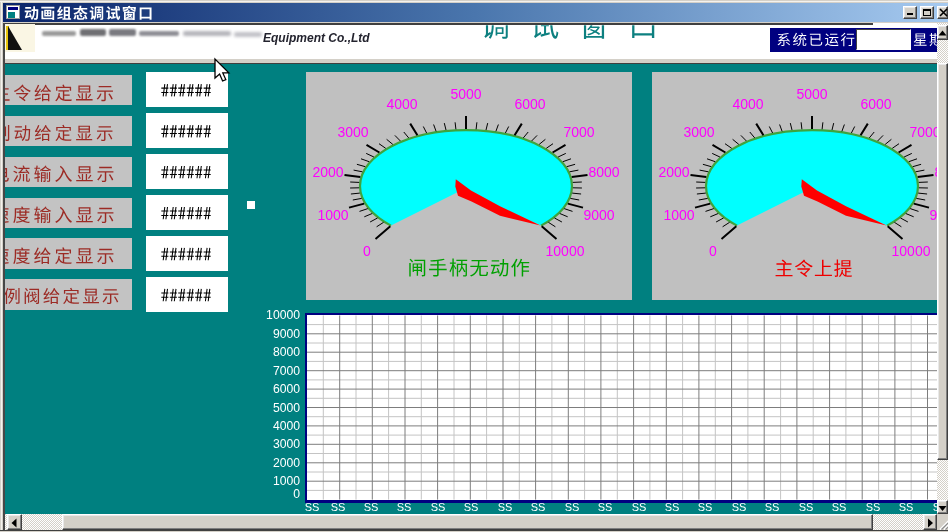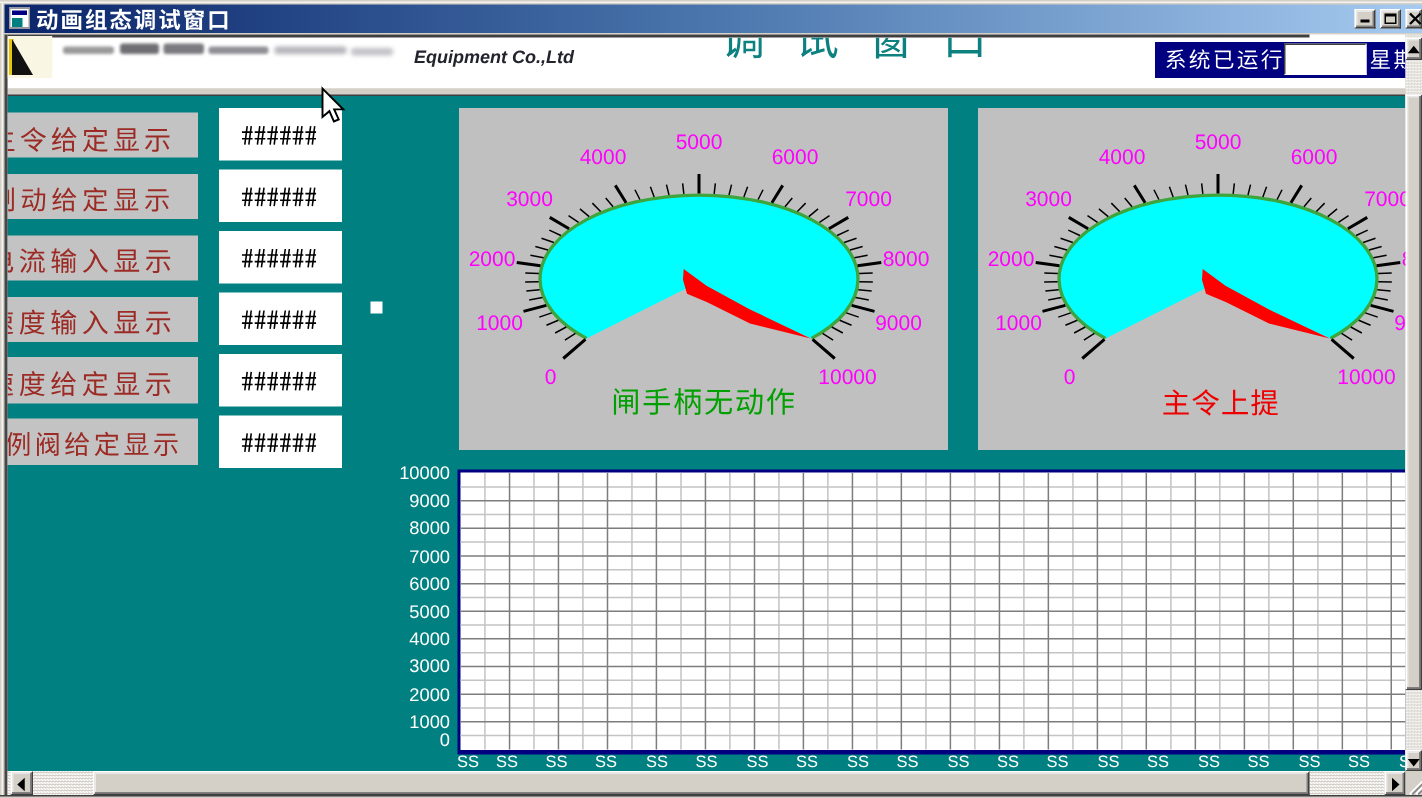--- a/index.html
+++ b/index.html
@@ -28,21 +28,21 @@
     <rect x="0" y="0" width="30" height="28" fill="#faf6e4"></rect>
     <rect x="1" y="2" width="3" height="24" fill="#e8c50a"></rect>
     <polygon points="3,2 3,26 17,26" fill="#111"></polygon>
   </svg>
 <div style="position:absolute;left:42px;top:31px;width:34px;height:5px;background:#9a9a9a;filter:blur(1.1px);border-radius:2px"></div>
 <div style="position:absolute;left:80px;top:29px;width:26px;height:7px;background:#6f6f73;filter:blur(1.1px);border-radius:2px"></div>
 <div style="position:absolute;left:109px;top:29px;width:27px;height:7px;background:#7a7a80;filter:blur(1.1px);border-radius:2px"></div>
 <div style="position:absolute;left:139px;top:31px;width:40px;height:5px;background:#8f8f96;filter:blur(1.2px);border-radius:2px"></div>
 <div style="position:absolute;left:183px;top:31px;width:48px;height:4.5px;background:#b4b4ba;filter:blur(1.4px);border-radius:2px"></div>
 <div style="position:absolute;left:234px;top:32px;width:28px;height:4.5px;background:#c2c2c8;filter:blur(1.4px);border-radius:2px"></div>
-<div style="position:absolute;left:276px;top:30.8px;font:italic bold 12px 'Liberation Sans',sans-serif;color:#23232e;z-index:2">Equipment Co.,Ltd</div>
+<div style="position:absolute;left:263px;top:30.8px;font:italic bold 12px 'Liberation Sans',sans-serif;color:#23232e;z-index:2">Equipment Co.,Ltd</div>
 <div style="position:absolute;left:769.5px;top:27.5px;width:167.5px;height:24.3px;background:#000080"></div>
 <div style="position:absolute;left:856px;top:28.5px;width:55px;height:21.5px;background:#fff;border:1px solid #404040;border-right-color:#fff;border-bottom-color:#fff"></div>
 <div style="position:absolute;left:5px;top:74.6px;width:126.5px;height:30.6px;background:#c3c3c3"></div>
 <div style="position:absolute;left:145.5px;top:72.2px;width:82.5px;height:35.3px;background:#fff"></div>
 <div style="position:absolute;left:5px;top:115.6px;width:126.5px;height:30.6px;background:#c3c3c3"></div>
 <div style="position:absolute;left:145.5px;top:113.2px;width:82.5px;height:35.3px;background:#fff"></div>
 <div style="position:absolute;left:5px;top:156.5px;width:126.5px;height:30.6px;background:#c3c3c3"></div>
 <div style="position:absolute;left:145.5px;top:154.1px;width:82.5px;height:35.3px;background:#fff"></div>
 <div style="position:absolute;left:5px;top:197.5px;width:126.5px;height:30.6px;background:#c3c3c3"></div>
 <div style="position:absolute;left:145.5px;top:195.1px;width:82.5px;height:35.3px;background:#fff"></div>

